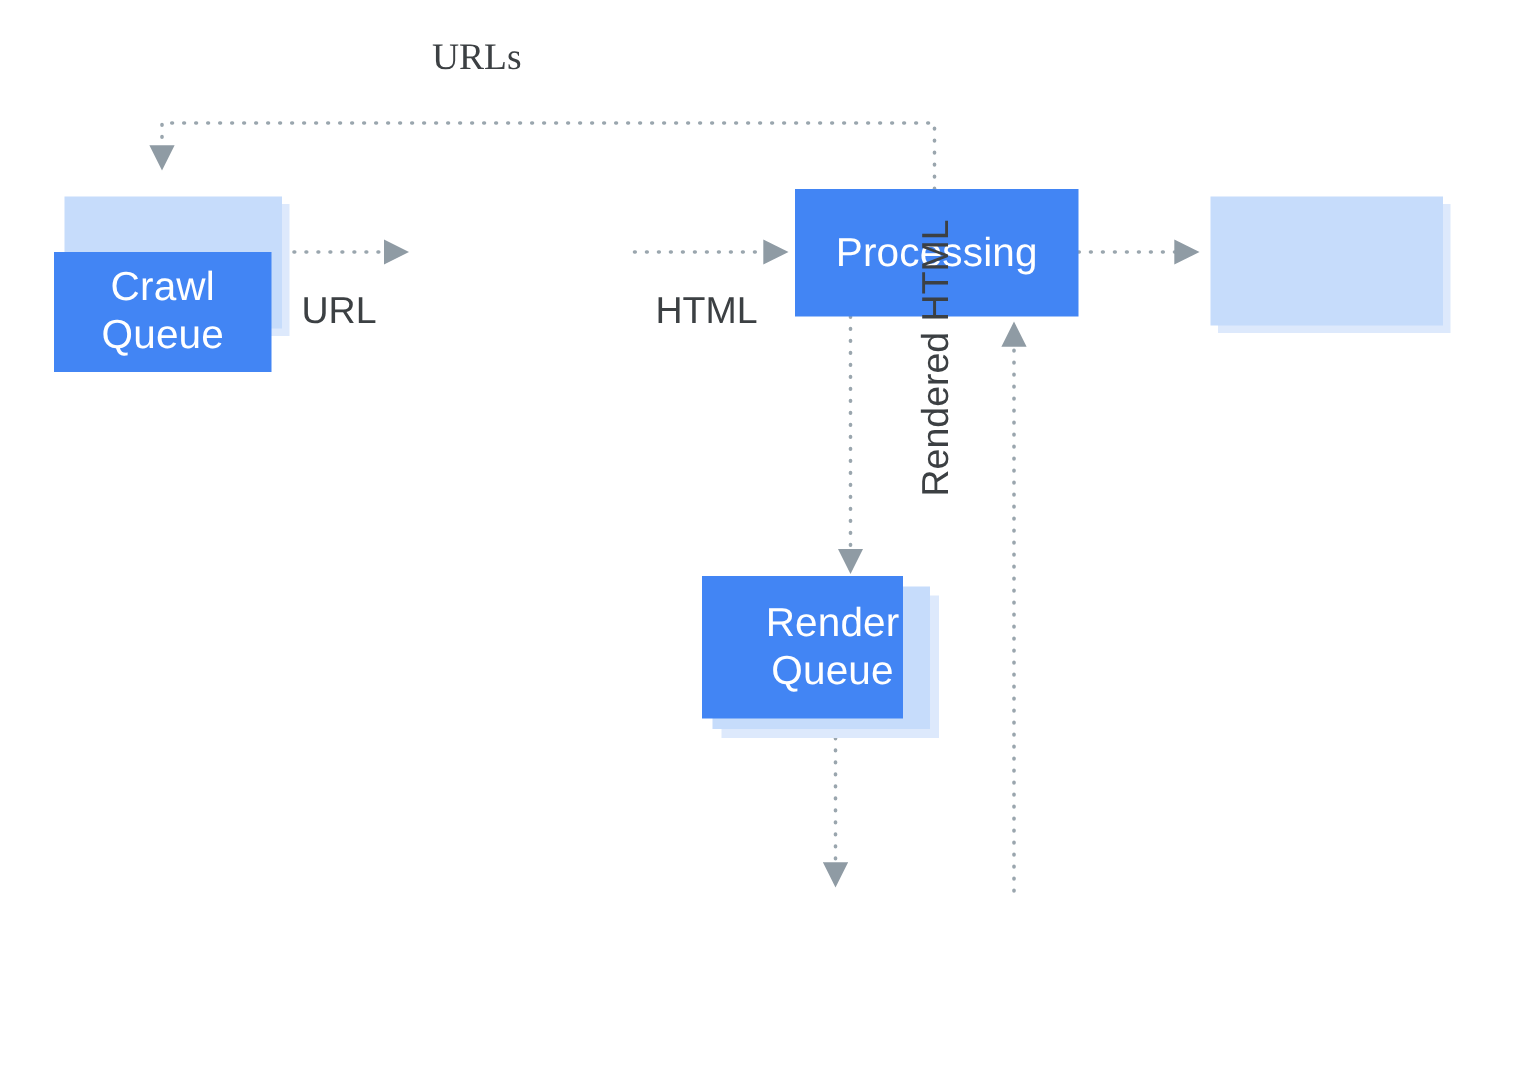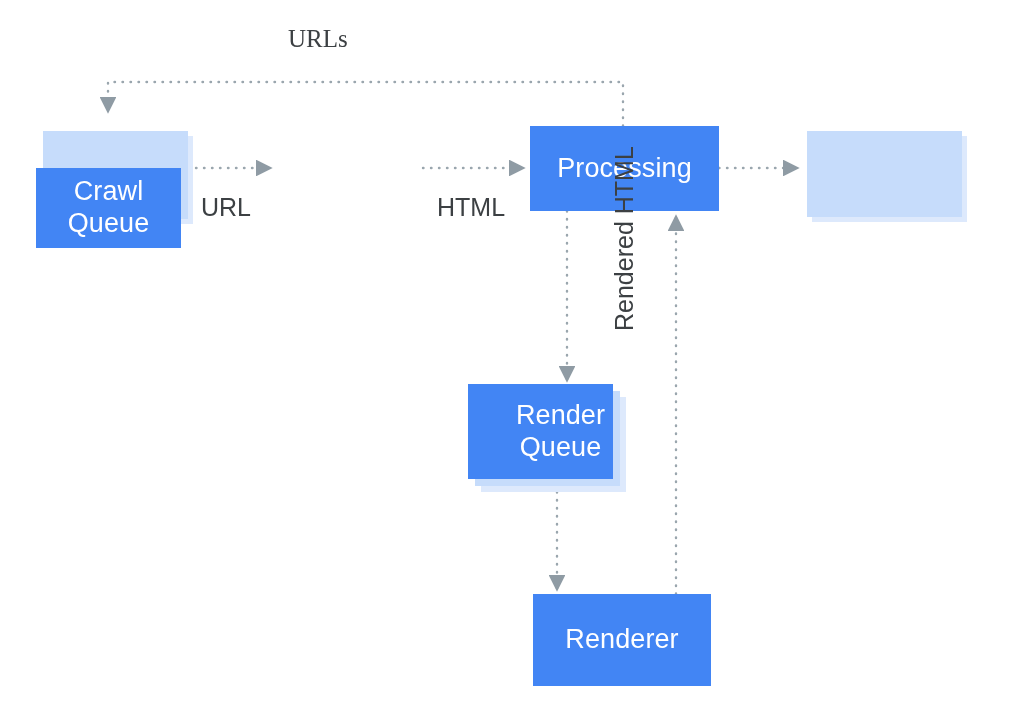--- a/index.html
+++ b/index.html
@@ -115,28 +115,25 @@
 
   <div class="node" style="left:530px; top:126px; width:189px; height:85px;">
     <span>Processing</span>
   </div>
 
   <div class="stack-l2" style="left:812px; top:136px; width:155px; height:86px;"></div>
   <div class="stack-l1" style="left:807px; top:131px; width:155px; height:86px;"></div>
 
   <div class="stack-l2" style="left:481px; top:397px; width:145px; height:95px;"></div>
   <div class="stack-l1" style="left:475px; top:391px; width:145px; height:95px;"></div>
-  <div class="node" style="left:468px; top:384px; width:145px; height:95px; flex-direction:column;padding-left:40px;">
+  <div class="node" style="left:468px; top:384px; width:134px; height:95px; flex-direction:column;padding-left:40px;">
     <span>Render</span>
     <span>Queue</span>
   </div>
 
-  <div class="node" style="left:533px; top:594px; width:178px; height:92px;">
-    <span>Renderer</span>
-  </div>
 
   <div class="edge-label" style="left:288px; top:25px;font-family:Liberation Serif, serif;">URLs</div>
 
   <div class="edge-label" style="left:201px; top:193px;text-align:center;">URL</div>
 
   <div class="edge-label" style="left:437px; top:193px;">HTML</div>
 
   <div class="edge-label vertical" style="left:639px; top:302px;">Rendered HTML</div>
 
 </div>

